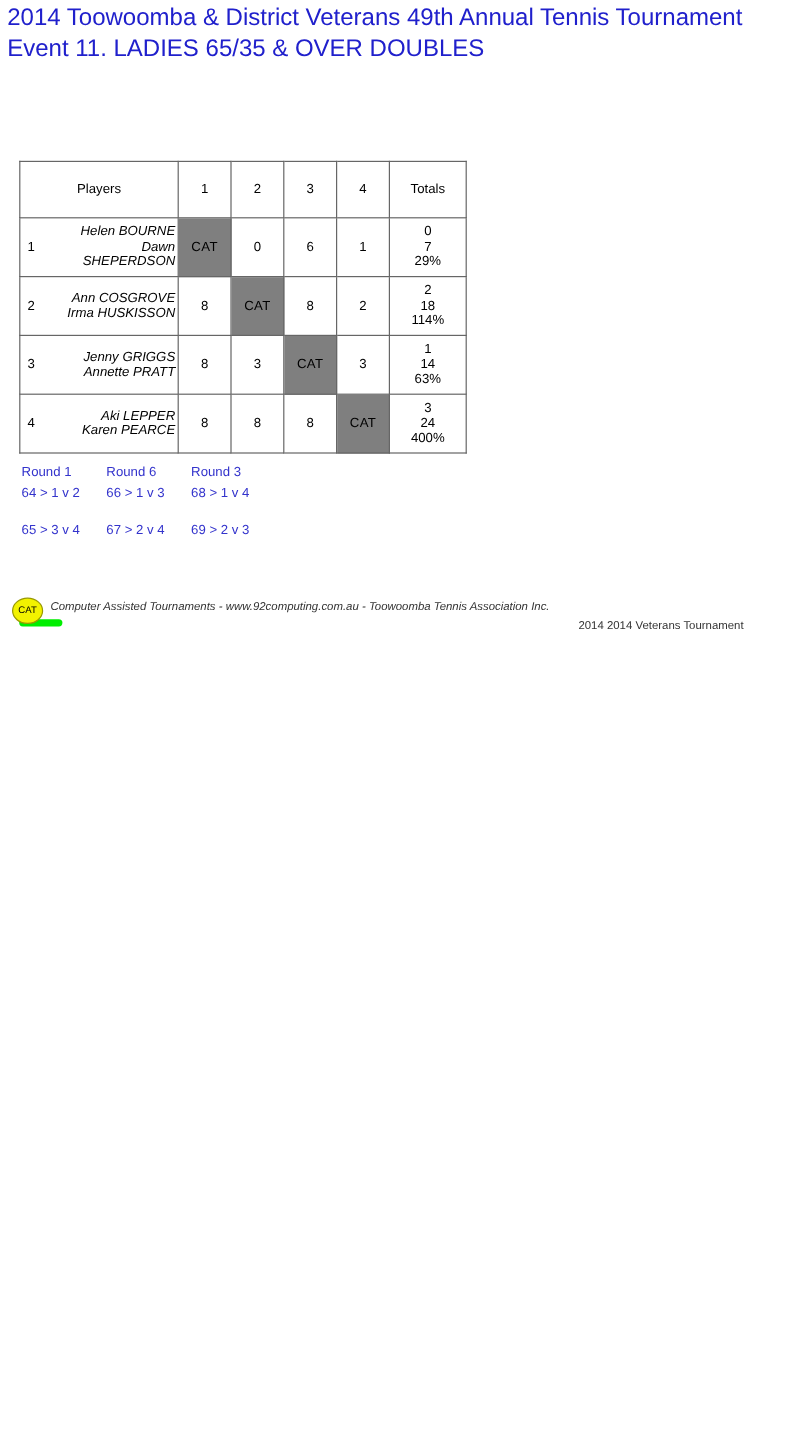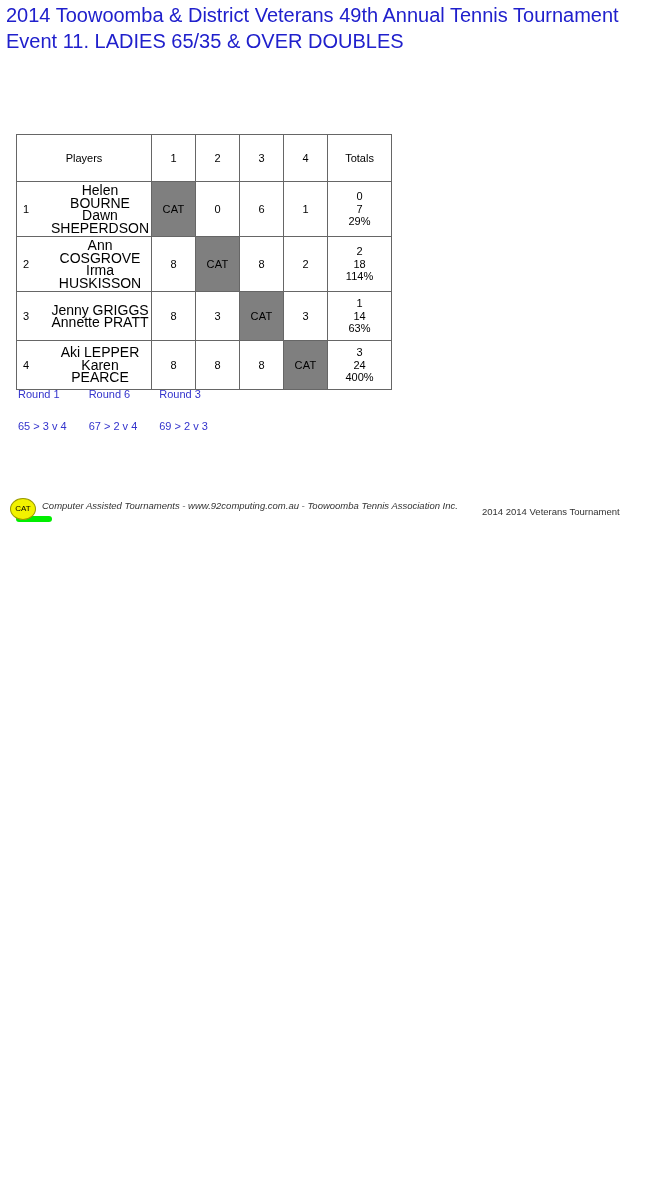--- a/index.html
+++ b/index.html
@@ -63,23 +63,24 @@
     position: absolute;
     left: 6px;
     top: 50%;
     transform: translateY(-50%);
     font-size: 11px;
     color: #000;
   }
   .names {
     margin-left: 22px;
     line-height: 12.5px;
-    font-size: 14px;
-    text-align: center;
+    font-size: 11px;
+    text-align: right;
     padding: 2px 2px 2px 12px;
+    font-style: italic;
   }
   .cat-cell {
     background: #7f7f7f;
     color: #ffffff;
     font-size: 10.5px;
     letter-spacing: 0.3px;
   }
   .totals-cell {
     text-align: left;
     padding-left: 10px;
@@ -143,21 +144,21 @@
     left: 32px;
     top: 2px;
     font-size: 9.5px;
     color: #333333;
     white-space: nowrap;
     font-style: italic;
   }
   .footer-right {
     position: absolute;
     left: 472px;
-    top: 8px;
+    top: 18px;
     font-size: 9.5px;
     color: #333333;
     white-space: nowrap;
   }
 </style>
 </head>
 <body>
 
 <div id="page">
 
@@ -258,20 +259,25 @@
   </div>
 
   <div class="rounds">
     <table>
       <tbody>
         <tr>
           <td class="hdr">Round 1</td>
           <td class="hdr">Round 6</td>
           <td class="hdr">Round 3</td>
         </tr>
+        <tr>
+          <td>64 &gt; 1 v 2</td>
+          <td>66 &gt; 1 v 3</td>
+          <td>68 &gt; 1 v 4</td>
+        </tr>
         <tr class="spacer">
           <td></td>
             <td></td>
             <td></td>
         </tr>
         <tr>
           <td>65 &gt; 3 v 4</td>
           <td>67 &gt; 2 v 4</td>
           <td>69 &gt; 2 v 3</td>
         </tr>

